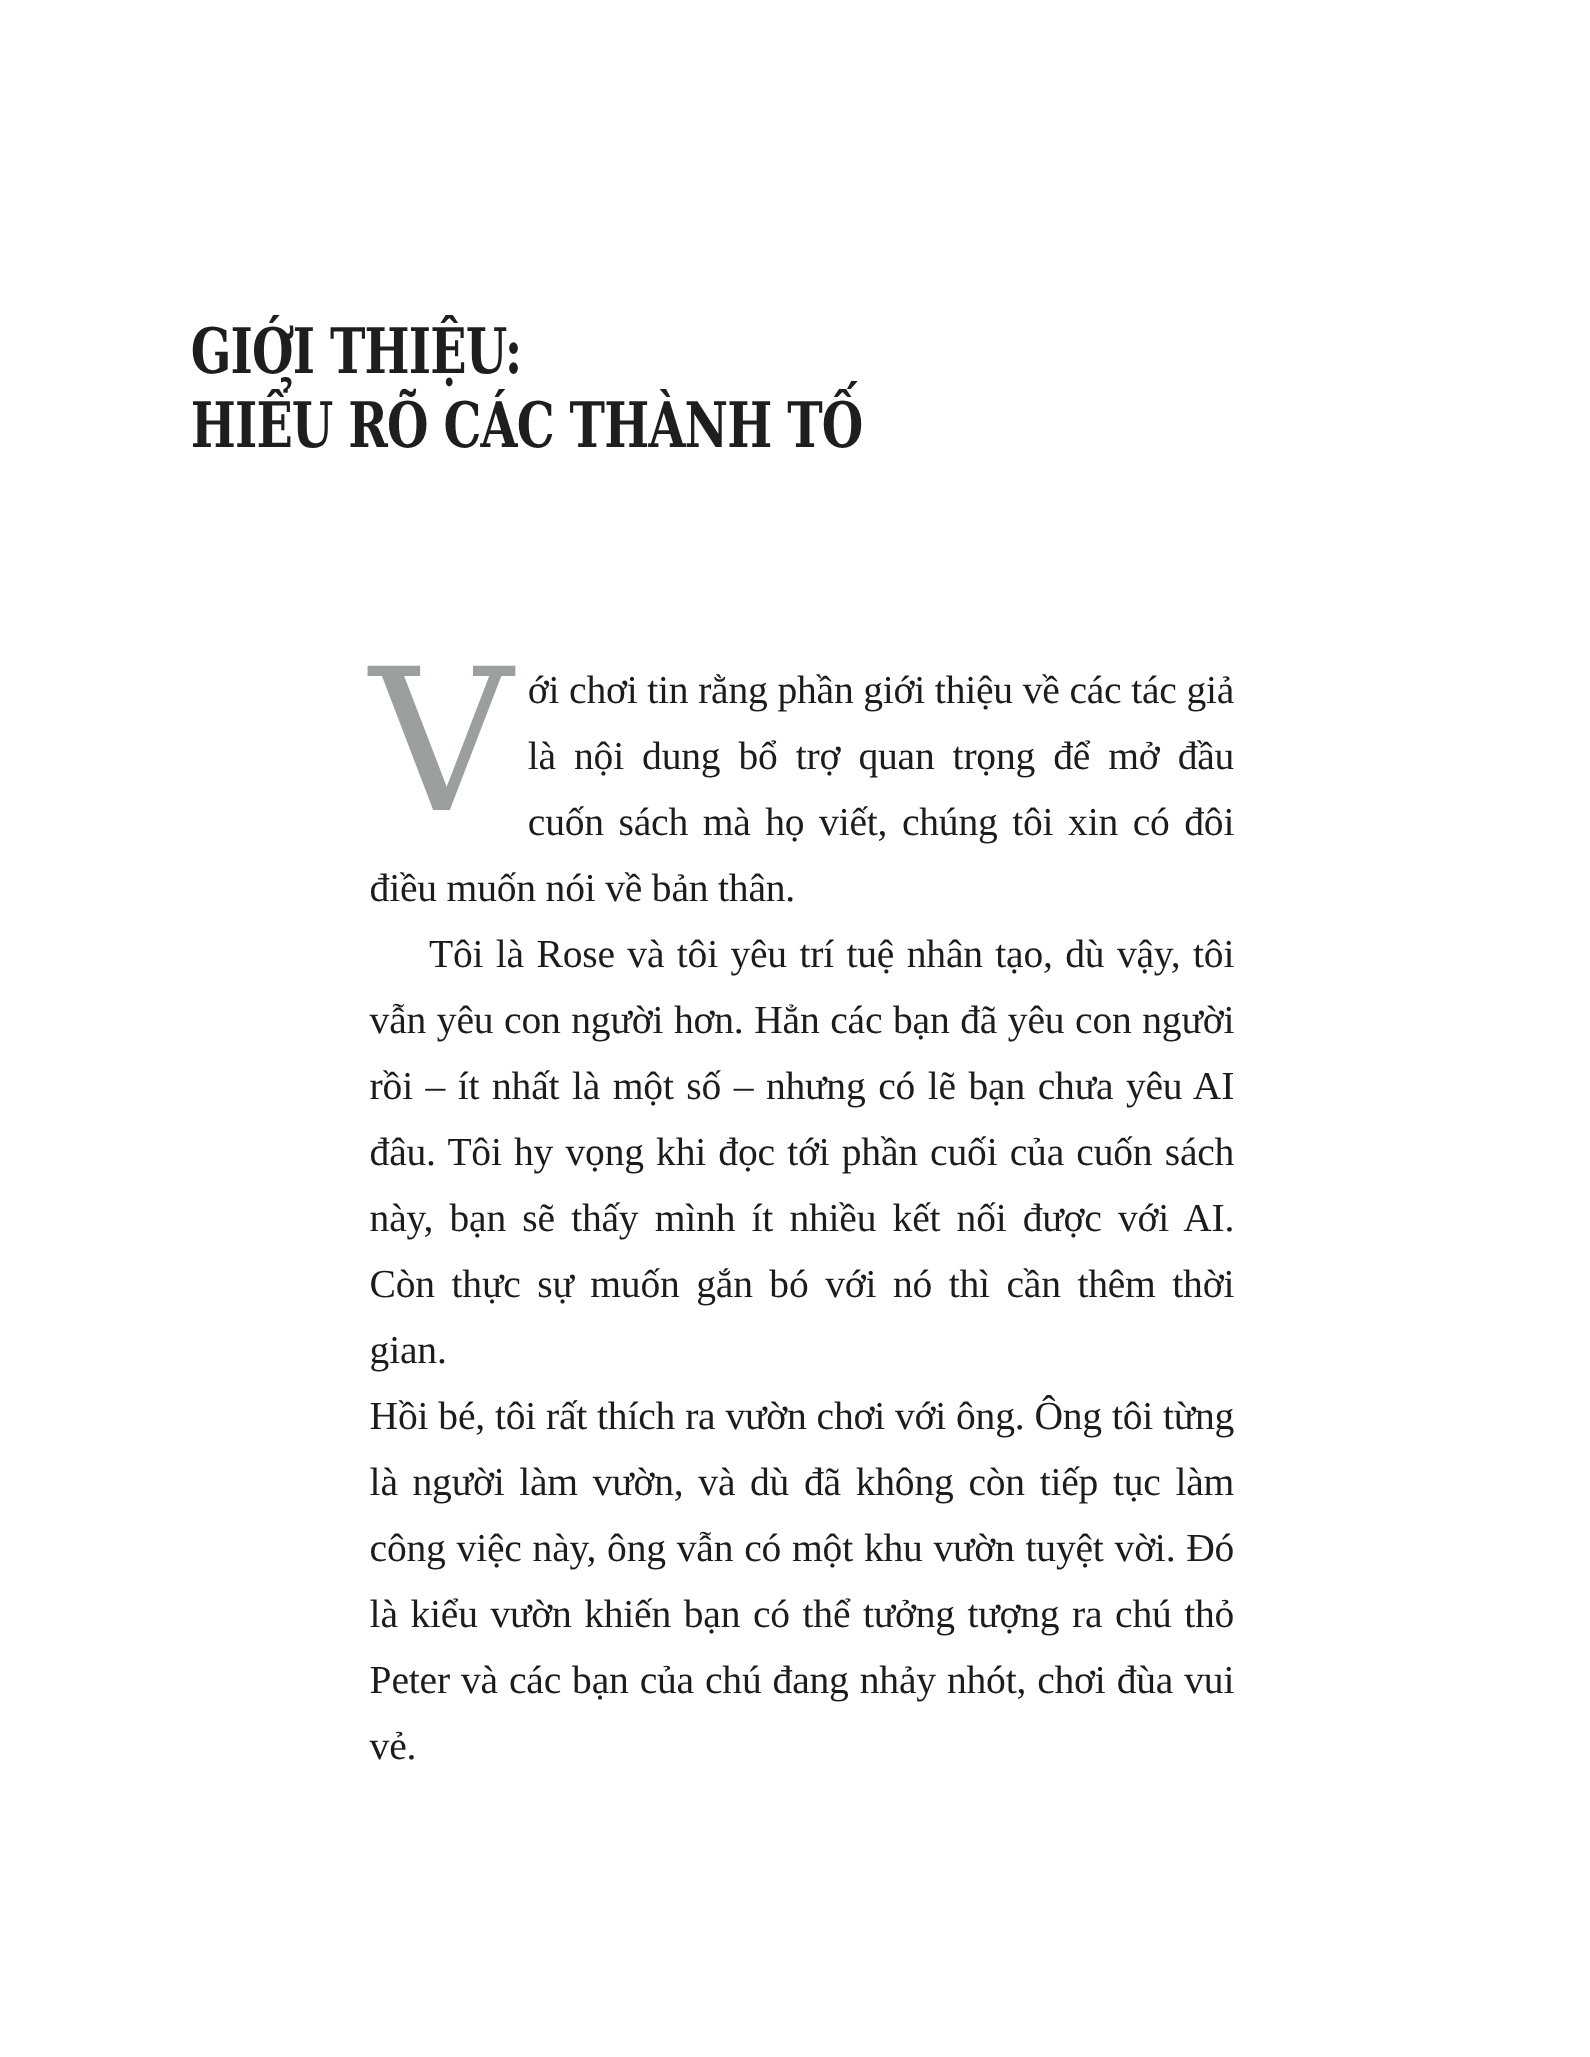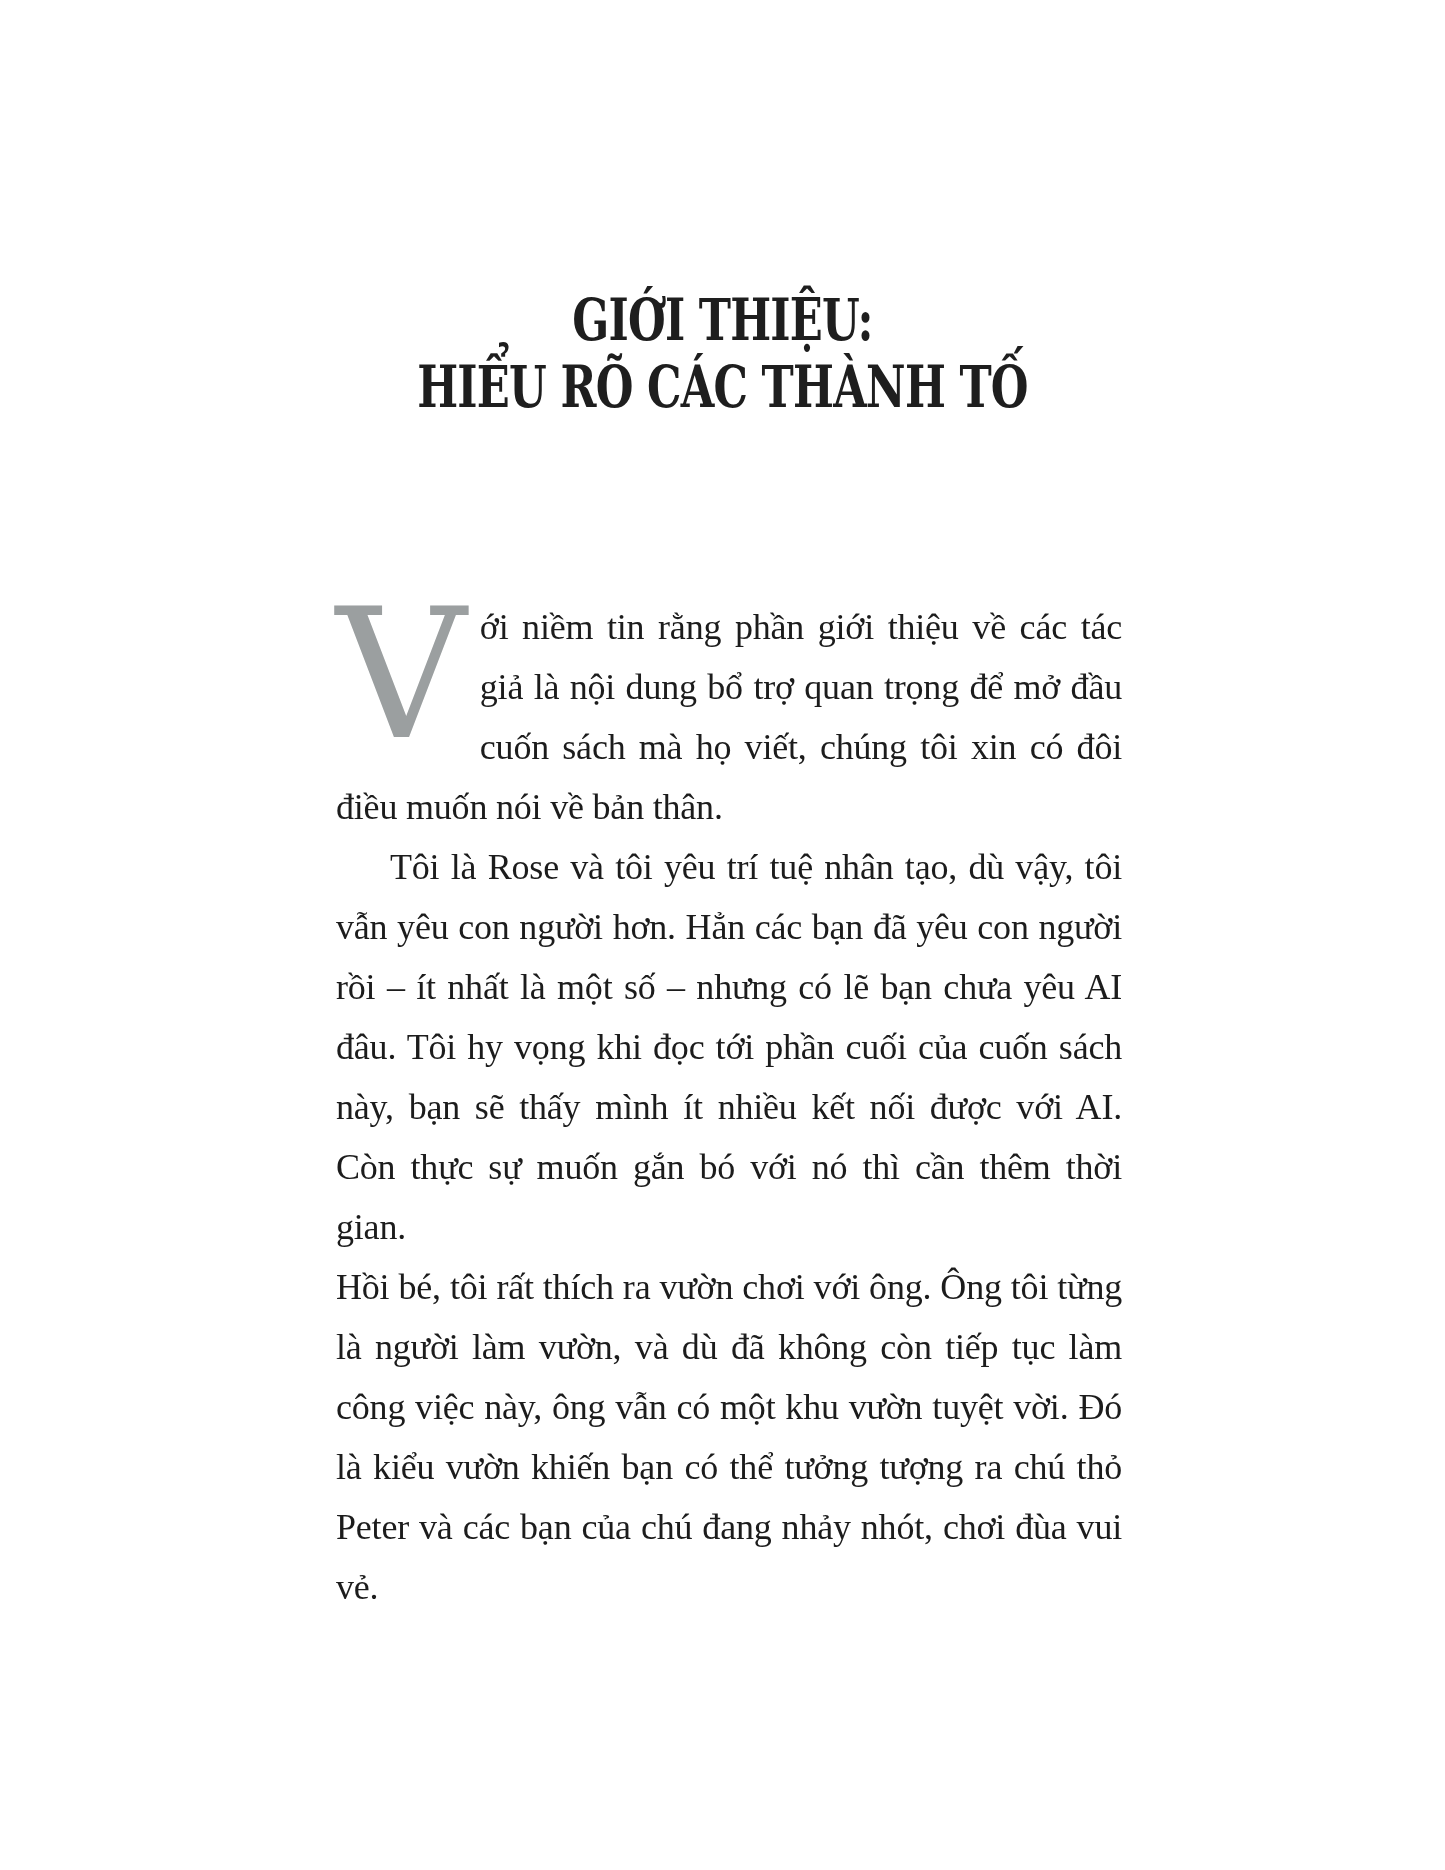--- a/index.html
+++ b/index.html
@@ -13,21 +13,21 @@
     font-family:"Liberation Serif", serif;
     color:#1c1c1c;
   }
 
   
   .chapter-title {
     position:absolute;
     top:286px;
     left:0;
     width:100%;
-    text-align:center;
+    text-align:left;
     font-family:"DejaVu Serif", serif;
     font-weight:bold;
     color:#1e1e1e;
   }
   .t-line {
     font-size:57px;
     line-height:67px;
     white-space:nowrap;
     transform:scaleX(0.76);
     transform-origin:50% 50%;
@@ -83,21 +83,21 @@
 
 <div class="page">
 
   <header class="chapter-title">
     <div class="t-line">GIỚI THIỆU:</div>
     <div class="t-line">HIỂU RÕ CÁC THÀNH TỐ</div>
   </header>
 
   <article class="body-text">
 
-    <p class="para"><span class="dropcap">V</span><span>ới niềm tin rằng phần giới thiệu về các tác giả là nội dung bổ trợ quan trọng để mở đầu cuốn sách mà họ viết, chúng tôi xin có đôi điều muốn nói về bản thân.</span></p>
+    <p class="para"><span class="dropcap">V</span><span>ới chơi tin rằng phần giới thiệu về các tác giả là nội dung bổ trợ quan trọng để mở đầu cuốn sách mà họ viết, chúng tôi xin có đôi điều muốn nói về bản thân.</span></p>
 
     <p class="para indent">Tôi là Rose và tôi yêu trí tuệ nhân tạo, dù vậy, tôi vẫn yêu con người hơn. Hẳn các bạn đã yêu con người rồi – ít nhất là một số – nhưng có lẽ bạn chưa yêu AI đâu. Tôi hy vọng khi đọc tới phần cuối của cuốn sách này, bạn sẽ thấy mình ít nhiều kết nối được với AI. Còn thực sự muốn gắn bó với nó thì cần thêm thời gian.</p>
 
 
     <p class="para">Hồi bé, tôi rất thích ra vườn chơi với ông. Ông tôi từng là người làm vườn, và dù đã không còn tiếp tục làm công việc này, ông vẫn có một khu vườn tuyệt vời. Đó là kiểu vườn khiến bạn có thể tưởng tượng ra chú thỏ Peter và các bạn của chú đang nhảy nhót, chơi đùa vui vẻ.</p>
 
   </article>
 
 </div>
 

